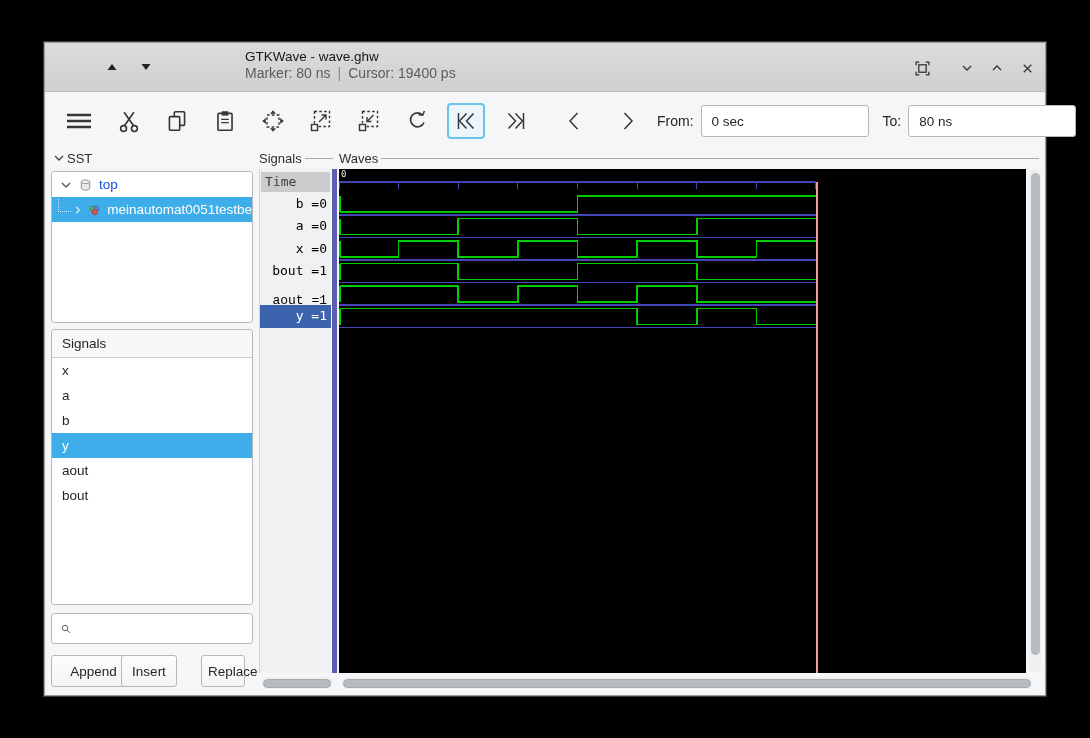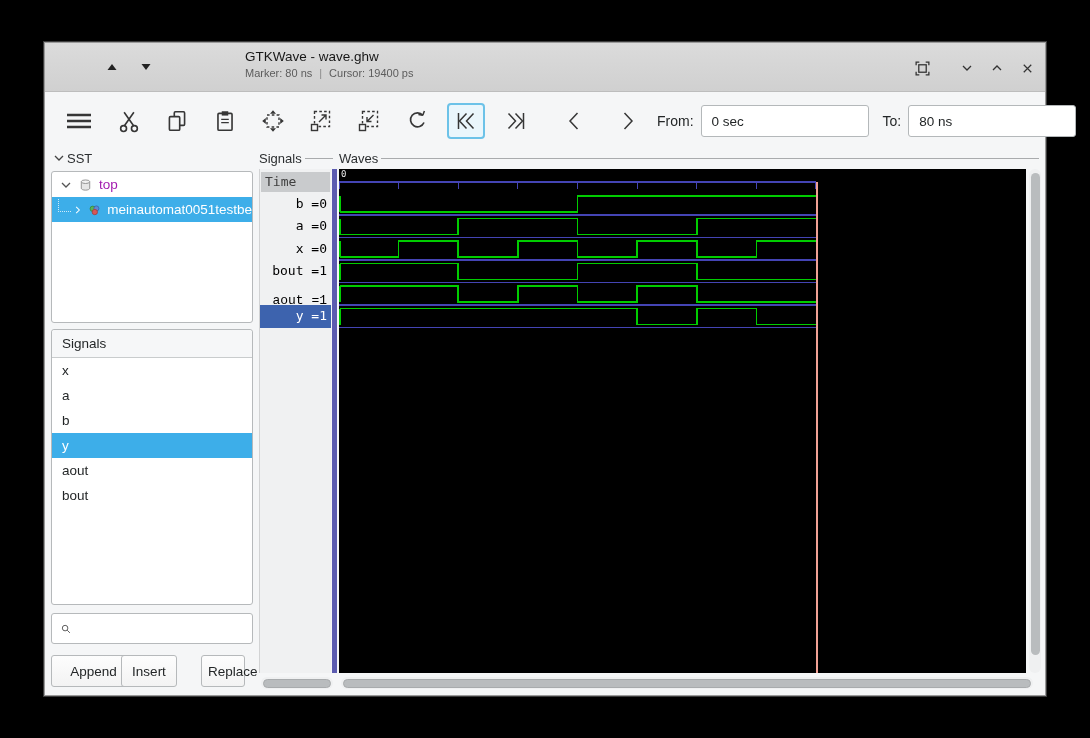--- a/index.html
+++ b/index.html
@@ -7,39 +7,39 @@
           font-family:"Liberation Sans",sans-serif;-webkit-font-smoothing:antialiased;}
   #window{position:absolute;left:44px;top:42px;width:1000px;height:652px;background:#f5f6f7;
           border:1px solid #9a9a9a;outline:1px solid #3c3c3c;}
   
   .titlebar{position:absolute;left:0;top:0;right:0;height:48px;
             background:linear-gradient(#dbdbdb,#d0d0d0);border-bottom:1px solid #bdbdbd;}
   .tb-btn{position:absolute;background:transparent;border:none;padding:0;cursor:default;
           display:flex;align-items:center;justify-content:center;width:22px;height:22px;}
   .tb-center{position:absolute;left:200px;right:200px;top:5px;text-align:left;}
   .tb-title{font-size:13.5px;color:#171717;line-height:18px;}
-  .tb-sub{font-size:11px;color:#5c5c5c;line-height:15px;}
+  .tb-sub{font-size:14px;color:#5c5c5c;line-height:15px;}
   .tb-sub .sep{margin:0 7px;color:#8a8a8a;}
   
   .toolbar{position:absolute;left:0;top:52px;right:0;height:52px;display:flex;align-items:center;padding-left:14px;}
   .tool-btn{background:transparent;border:2px solid transparent;border-radius:4px;padding:3px;
             margin-right:12px;display:flex;align-items:center;justify-content:center;}
   .tool-btn.focused{border-color:#6cc2e8;background:#eaf6fc;}
   .tool-btn svg{display:block;}
   .range-cluster{margin-left:auto;display:flex;align-items:center;margin-right:20px;}
   .range-label{font-size:14px;color:#232627;margin-right:7px;}
   .range-input{width:146px;height:30px;border:1px solid #b4b8ba;border-radius:3px;background:#fff;
                font-size:13.5px;color:#232627;padding:0 10px;margin-right:14px;font-family:"Liberation Sans",sans-serif;}
   
   .frame-label{position:absolute;display:flex;align-items:center;font-size:13px;color:#2b2e30;height:16px;}
   .frame-label .tail{flex:1;border-top:1px solid #a9abad;margin-left:3px;}
   
   .box{position:absolute;background:#fff;border:1px solid #b6b9bb;border-radius:3px;box-sizing:border-box;}
   
-  .tree-row{height:25px;display:flex;align-items:center;white-space:nowrap;overflow:hidden;font-size:13.5px;color:#a21caf;}
+  .tree-row{height:25px;display:flex;align-items:center;white-space:nowrap;overflow:hidden;font-size:13.5px;color:#1d4ed8;}
   .tree-row.selected{background:#3daee9;color:#fff;}
   .tree-row .gap{width:6px;flex:none;}
   .tree-guide{width:12px;height:12px;border-left:1px dotted rgba(255,255,255,.75);
               border-bottom:1px dotted rgba(255,255,255,.75);margin:-8px 2px 0 6px;flex:none;}
   
   .list-header{height:27px;line-height:27px;padding-left:10px;font-size:13.5px;color:#232627;
                background:#f6f7f8;border-bottom:1px solid #c9cccd;border-radius:3px 3px 0 0;}
   .sig-item{height:25px;line-height:25px;padding-left:10px;font-size:13.5px;color:#232627;}
   .sig-item.selected{background:#3daee9;color:#fff;}
   

